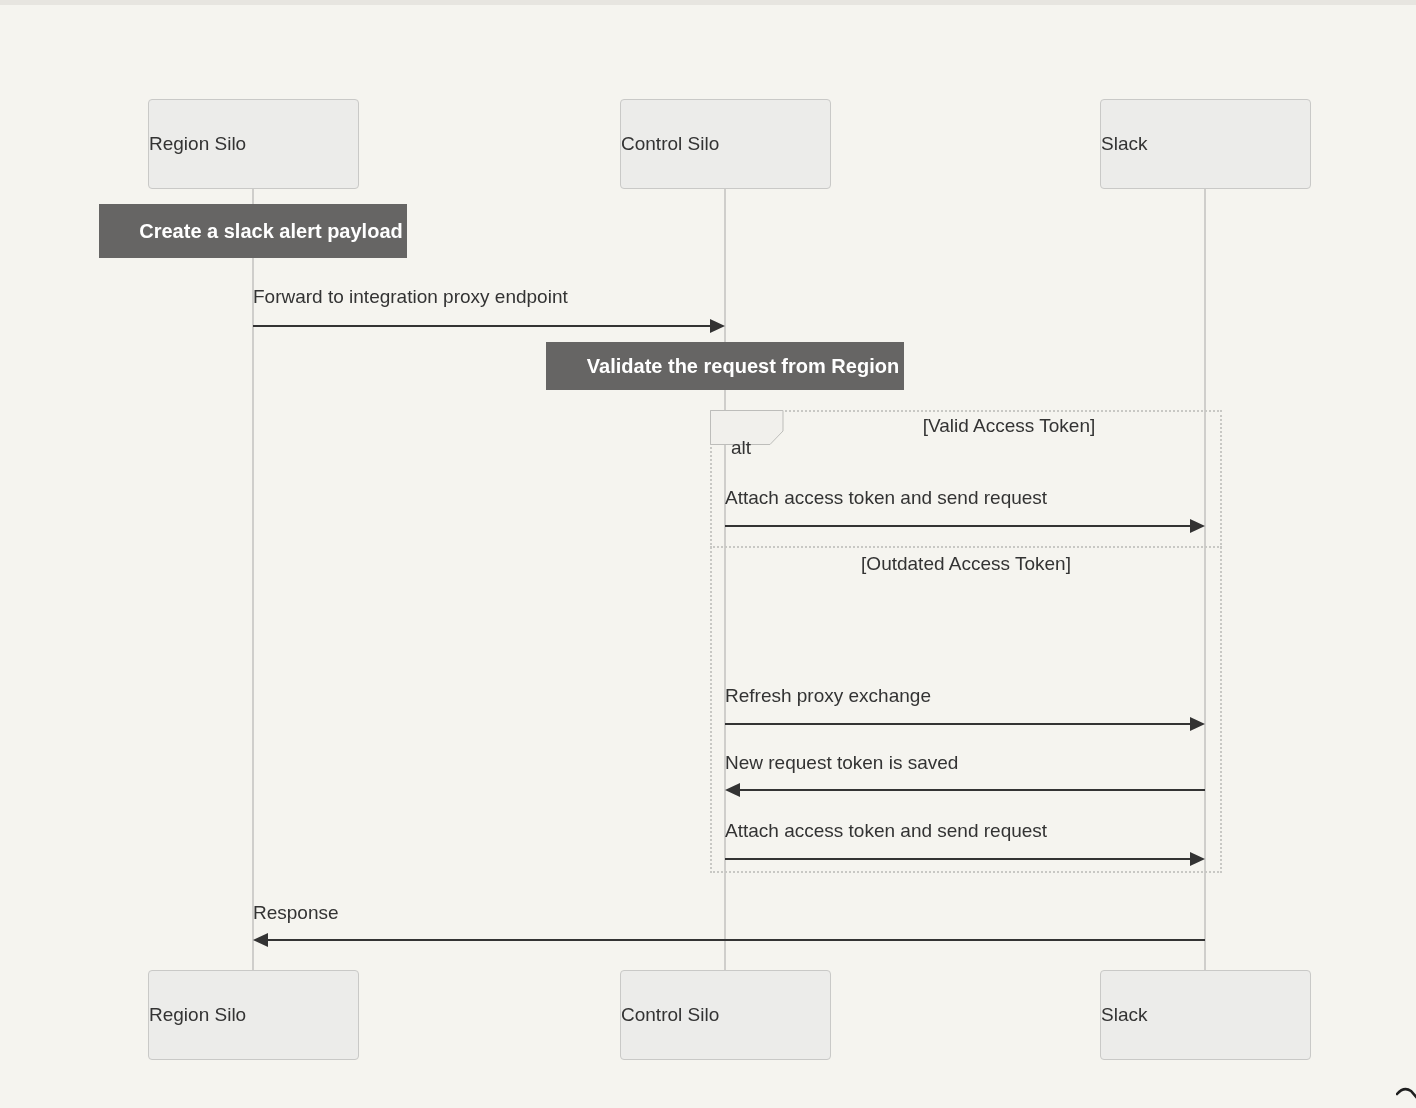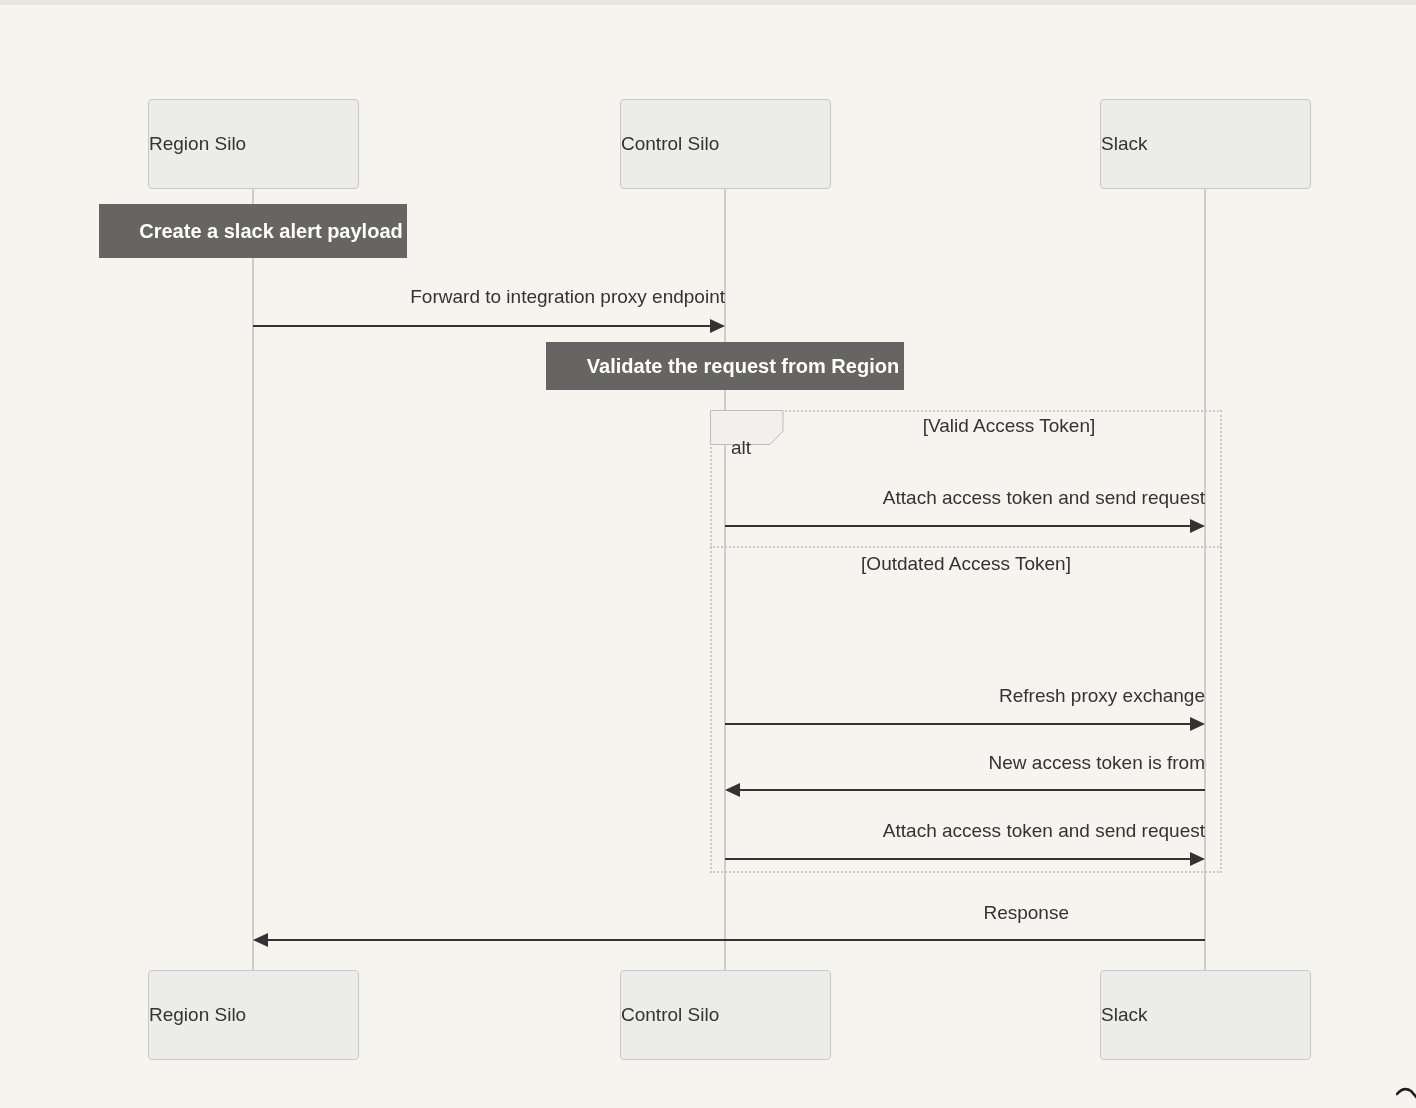--- a/index.html
+++ b/index.html
@@ -14,21 +14,21 @@
     border:1px solid #c9c9c7;border-radius:4px;box-sizing:border-box;
     display:flex;align-items:center;justify-content:flex-start;
     font-size:19px;color:#333;
   }
   .lifeline{position:absolute;top:188px;height:782px;width:2px;background:#cfcecb;}
   .note{
     position:absolute;background:#666564;color:#fff;font-weight:700;font-size:20px;
     display:flex;align-items:center;justify-content:center;box-sizing:border-box;padding-left:36px;
   }
   .msg{position:absolute;}
-  .msg-label{position:absolute;left:0;right:0;top:0;text-align:right;font-size:19px;color:#333;white-space:nowrap;}
+  .msg-label{position:absolute;left:0;right:0;top:0;text-align:left;font-size:19px;color:#333;white-space:nowrap;}
   .msg-line{position:absolute;left:0;height:0;border-top:2px solid #333;}
   .msg-line.dashed{border-top-style:dashed;}
   .ah{position:absolute;width:0;height:0;border-top:7px solid transparent;border-bottom:7px solid transparent;}
   .ah.r{border-left:15px solid #333;right:0;}
   .ah.l{border-right:15px solid #333;left:0;}
   .alt-frame{
     position:absolute;left:710px;top:410px;width:512px;height:463px;
     border:2px dotted #c8c8c4;box-sizing:border-box;
   }
   .alt-divider{position:absolute;left:710px;top:546px;width:512px;height:0;border-top:2px dotted #c8c8c4;}
@@ -93,21 +93,21 @@
   </div>
 
 
   <div class="msg" style="left:725px;top:685px;width:480px;height:48px;">
     <div class="msg-label">Refresh proxy exchange</div>
     <div class="msg-line" style="top:38px;width:467px;"></div>
     <div class="ah r" style="top:32px;"></div>
   </div>
 
   <div class="msg" style="left:725px;top:752px;width:480px;height:48px;">
-    <div class="msg-label">New access token is from</div>
+    <div class="msg-label">New request token is saved</div>
     <div class="msg-line" style="top:37px;left:13px;width:467px;"></div>
     <div class="ah l" style="top:31px;"></div>
   </div>
 
   <div class="msg" style="left:725px;top:820px;width:480px;height:48px;">
     <div class="msg-label">Attach access token and send request</div>
     <div class="msg-line" style="top:38px;width:467px;"></div>
     <div class="ah r" style="top:32px;"></div>
   </div>
 

